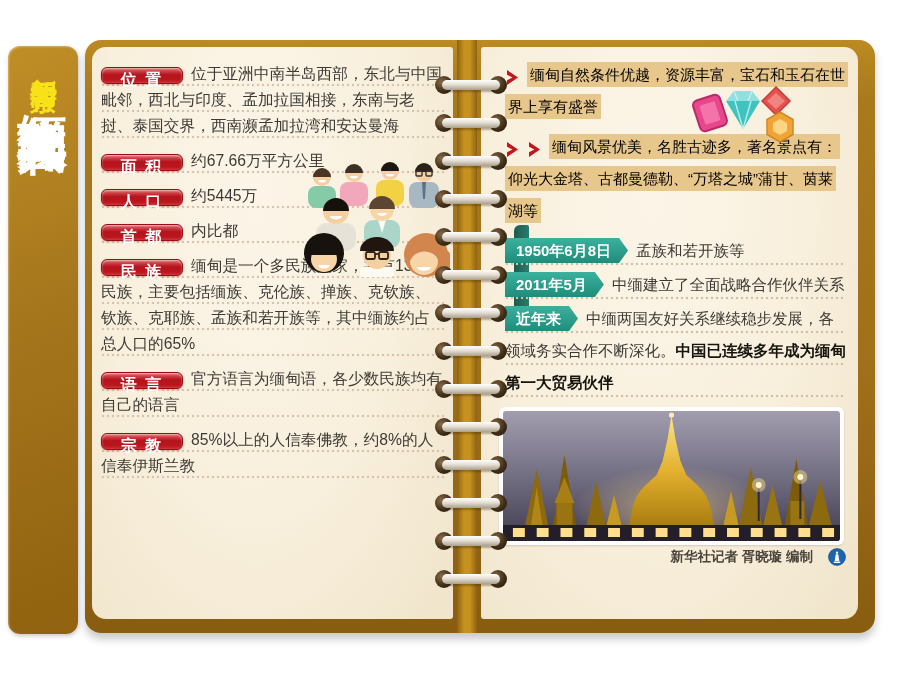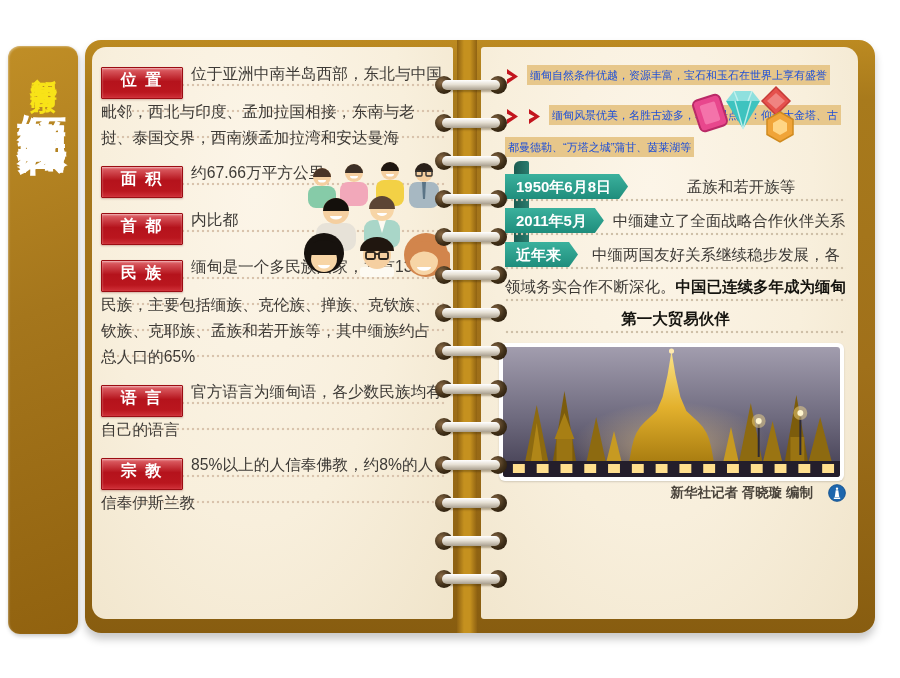--- a/index.html
+++ b/index.html
@@ -34,41 +34,41 @@
         background:radial-gradient(circle at 35% 35%,#8a6a46,#40301a 55%,#201406 100%);}
   .hl-hole{left:0}.hr-hole{right:0}
   .rbar{position:absolute;left:7px;right:7px;top:4px;height:10px;border-radius:5px;
         background:linear-gradient(180deg,#ffffff 0%,#e6e0d4 45%,#a99f8e 100%);
         box-shadow:0 2px 2px rgba(60,40,10,.35);}
 
   
   .sec{font-size:15.7px;line-height:26px;color:#3d3a36;margin-bottom:9px;
        background-image:radial-gradient(circle at 2px 24px,#d9c3ac 1.3px,rgba(0,0,0,0) 1.6px);
        background-size:5px 26px;}
-  .pill{display:inline-block;min-width:82px;height:32px;line-height:24px;text-align:center;
-        border-radius:1px;box-sizing:border-box;border:1px solid #9c0d13;
+  .pill{display:inline-block;min-width:82px;height:17px;line-height:24px;text-align:center;
+        border-radius:6px;box-sizing:border-box;border:1px solid #9c0d13;
         background:linear-gradient(180deg,#e0666b 0%,#b5131c 45%,#ba161e 80%,#cf3038 100%);
         box-shadow:inset 0 1px 2px rgba(255,255,255,.55),0 1px 2px rgba(120,30,30,.3);
         color:#fff;font-weight:bold;font-size:16px;letter-spacing:2px;
         margin-right:8px;vertical-align:-6px;}
   .crowd{position:absolute;right:3px;top:112px;width:152px;height:118px;}
   .note{margin-top:15px;font-size:16px;line-height:33px;color:#3d3a36;}
   .arrow{float:left;margin:7px 7px 0 0;width:15px;height:17px;}
   .bullet .arrow{margin-top:6px;}
   .hl{background:#e7c78b;padding:4px 3px;-webkit-box-decoration-break:clone;box-decoration-break:clone;}
 
   
-  .bullet{font-size:11px;line-height:32px;color:#1d4ed8;margin-bottom:8px;}
+  .bullet{font-size:15px;line-height:32px;color:#000000;margin-bottom:8px;}
   .gems{position:absolute;right:58px;top:36px;width:112px;height:60px;z-index:2;}
   .timeline{position:relative;margin-top:6px;}
   .tl-strip{position:absolute;left:9px;top:-10px;width:15px;height:96px;border-radius:6px 2px 2px 6px;
             background:linear-gradient(90deg,#1c5b51,#2a7c6e);}
   .tl-row{position:relative;font-size:15.5px;line-height:32px;color:#3d3a36;margin-bottom:2px;
           background-image:radial-gradient(circle at 2px 29px,#cfc0a8 1.3px,rgba(0,0,0,0) 1.6px);
-          background-size:5px 32px;text-align:center;}
+          background-size:5px 32px;}
   .badge{float:left;margin:3px 8px 0 0;height:25px;line-height:25px;padding:0 17px 0 11px;
          background:linear-gradient(180deg,#3bb19d,#1f8d7c);color:#fff;font-weight:bold;font-size:15px;
          clip-path:polygon(0 0,calc(100% - 9px) 0,100% 50%,calc(100% - 9px) 100%,0 100%);}
   .tl-bold{font-weight:bold;color:#15140f;}
   .photo{margin-top:8px;margin-left:-6px;width:345px;height:138px;background:#fff;border-radius:6px;
          padding:4px;box-sizing:border-box;box-shadow:0 1px 2px rgba(0,0,0,.15);}
   .photo svg{display:block;width:100%;height:100%;border-radius:3px;}
   .credit{margin-top:3px;display:flex;justify-content:flex-end;align-items:center;gap:15px;
           font-size:13.5px;font-weight:bold;color:#4a443c;}
 </style>
@@ -88,20 +88,23 @@
     <section class="page page-left">
 
       <div class="sec">
         <span class="pill">位 置</span><span>位于亚洲中南半岛西部，东北与中国毗邻，西北与印度、孟加拉国相接，东南与老挝、泰国交界，西南濒孟加拉湾和安达曼海</span>
       </div>
 
       <div class="sec">
         <span class="pill">面 积</span><span>约67.66万平方公里</span>
       </div>
 
+      <div class="sec">
+        <span class="pill">人 口</span><span>约5445万</span>
+      </div>
 
       <div class="sec">
         <span class="pill">首 都</span><span>内比都</span>
       </div>
 
       <div class="sec">
         <span class="pill">民 族</span><span>缅甸是一个多民族国家，共有135个民族，主要包括缅族、克伦族、掸族、克钦族、钦族、克耶族、孟族和若开族等，其中缅族约占总人口的65%</span>
       </div>
 
       <div class="sec">

